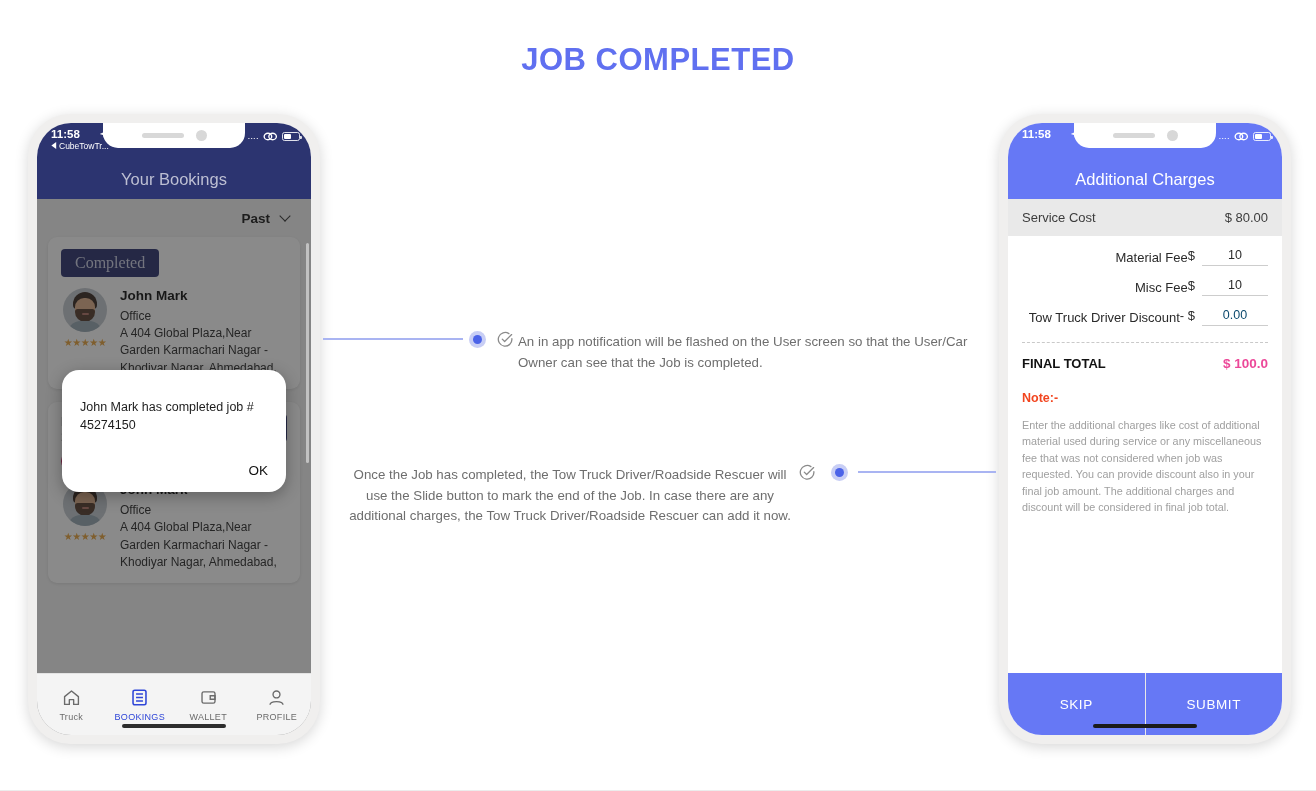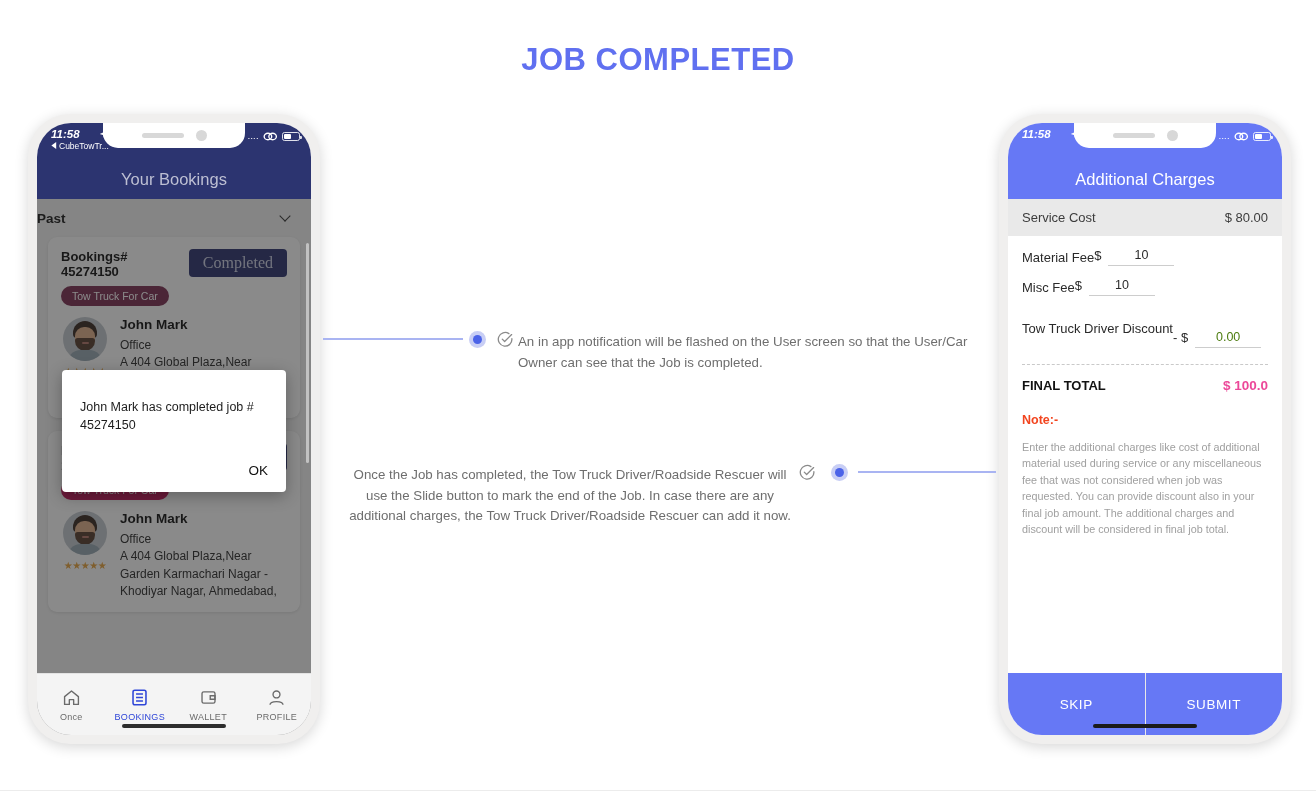--- a/index.html
+++ b/index.html
@@ -47,21 +47,21 @@
   .notch .cam { width: 11px; height: 11px; border-radius: 50%; background: #d8d8d8; }
 
   
   .statusbar {
     position: absolute; top: 0; left: 0; width: 100%; height: 30px;
     display: flex; align-items: flex-start; justify-content: space-between;
     padding: 5px 11px 0 14px; z-index: 20;
     font-size: 11px; font-weight: bold; color: #fff;
   }
   .sb-left { display: flex; flex-direction: column; line-height: 1.15; }
-  .sb-time { display: flex; align-items: center; gap: 19px; font-size: 11.5px; font-style: italic; }
+  .sb-time { display: flex; align-items: center; gap: 19px; font-size: 11.5px; }
   .sb-back { display: flex; gap: 2px; font-size: 8.5px; font-weight: normal; margin-top: 1px; }
   .sb-right { display: flex; align-items: center; gap: 4px; padding-top: 3px; }
   .sb-dots { letter-spacing: .6px; font-size: 8px; opacity: .85; }
   .sb-batt {
     width: 18px; height: 9px; border: 1.2px solid rgba(255,255,255,.85);
     border-radius: 2.5px; position: relative; padding: 1px;
   }
   .sb-batt::after {
     content:""; position:absolute; right:-3px; top:2.5px;
     width:1.6px; height:3px; background: rgba(255,255,255,.85); border-radius:0 1px 1px 0;
@@ -77,21 +77,21 @@
   }
 
   
   #phone-left .appbar { background: #2c3470; }
   #phone-left .appbar .title { color: #bdbfd3; font-size: 16.5px; font-weight: 500; }
   .screen-left-body {
     position: absolute; top: 76px; left: 0; right: 0; bottom: 0;
     background: #f4f4f4;
   }
   .filter-row {
-    height: 38px; display: flex; align-items: center; justify-content: space-between;
+    height: 38px; display: flex; align-items: center; justify-content: flex-end;
     padding-right: 22px; gap: 11px;
     font-size: 13.5px; font-weight: bold; color: #1b1b1b;
   }
   .chev { width: 8px; height: 8px; border-right: 1.8px solid #333; border-bottom: 1.8px solid #333;
           transform: rotate(45deg); margin-top: -4px; }
 
   .card {
     background: #fff; border-radius: 9px; margin: 0 11px 13px 11px;
     padding: 12px 13px 12px 13px;
     box-shadow: 0 1px 3px rgba(0,0,0,.10);
@@ -132,21 +132,21 @@
 
   
   .dim-overlay {
     position: absolute; top: 76px; left: 0; right: 0; bottom: 0;
     background: rgba(30,30,30,.52); z-index: 40;
   }
   .modal {
     position: absolute; z-index: 50;
     left: 50%; transform: translateX(-50%);
     top: 247px;
-    width: 224px; background: #fff; border-radius: 4px;
+    width: 224px; background: #fff; border-radius: 17px;
     padding: 28px 18px 14px 18px;
     box-shadow: 0 4px 16px rgba(0,0,0,.3);
     min-height: 122px; display: flex; flex-direction: column;
   }
   .modal-text { font-size: 12.5px; color: #1d1d1d; line-height: 1.45; }
   .modal-actions { margin-top: auto; display: flex; justify-content: flex-end; padding-top: 16px; }
   .modal-ok { font-size: 13.5px; color: #111; font-weight: 500; cursor: pointer; }
 
   
   .scroll-hint {
@@ -176,32 +176,32 @@
     position: absolute; top: 76px; left: 0; right: 0; bottom: 0;
     background: #fff; display: flex; flex-direction: column;
   }
   .svc-row {
     background: #e9e9e9; padding: 11px 14px;
     display: flex; align-items: center; justify-content: space-between;
     font-size: 13px; color: #3c3c3c;
   }
   .fee-list { padding: 2px 14px 0 14px; }
   .fee-row {
-    display: flex; align-items: center; justify-content: flex-start;
+    display: flex; align-items: center; justify-content: flex-end;
     padding: 10px 0 2px 0;
     font-size: 13px; color: #2a2a2a;
   }
   .fee-right { display: flex; align-items: flex-end; gap: 7px; }
   .fee-cur { font-size: 13px; color: #2a2a2a; padding-bottom: 3px; }
   .fee-input {
     width: 66px; border: none; border-bottom: 1px solid #cdcdcd;
     text-align: center; font-size: 12.5px; color: #2a2a2a; padding-bottom: 3px;
     font-family: "Liberation Sans", sans-serif; background: transparent; outline: none;
   }
-  .fee-input.placeholder-style { color: #4d7c0f; margin-top: 22px; }
+  .fee-input.placeholder-style { color: #0c4a6e; }
   .dashed-sep { border-top: 1.5px dashed #c9c9c9; margin: 14px 0 0 0; }
   .total-row {
     display: flex; align-items: center; justify-content: space-between;
     padding: 13px 0 4px 0;
   }
   .total-label { font-size: 13px; font-weight: bold; color: #121212; }
   .total-val { font-size: 13.5px; font-weight: bold; color: #ec4899; }
   .note-wrap { padding: 16px 14px 0 14px; }
   .note-title { color: #f2451f; font-size: 12.5px; font-weight: 700; }
   .note-body { margin-top: 12px; font-size: 10.8px; color: #a0a0a0; line-height: 1.52; }
@@ -274,24 +274,20 @@
       </div>
 
       <div class="screen-left-body">
         <div class="filter-row">
           <span>Past</span>
           <span class="chev"></span>
         </div>
 
         <div class="card">
           <div class="card-top">
-            <div>
-              <div class="booking-no">Bookings# 45274150</div>
-              <div class="badge-tow muted">Tow Truck For Car</div>
-            </div>
             <div class="badge-completed">Completed</div>
           </div>
           <div class="person">
             <div class="avatar-col">
               <div class="avatar">
                 <span class="hair"></span>
                   <span class="face"></span>
                   <span class="beard"></span>
                 <span class="mouth"></span>
                   <span class="body"></span>
@@ -343,21 +339,21 @@
         </div>
       </div>
 
       <div class="bottom-nav">
         <div class="nav-item">
           <span class="nav-ico">
             <svg width="19" height="19" viewBox="0 0 22 22">
                 <path d="M3 10 L11 3.5 L19 10 L19 19 L13.5 19 L13.5 13.5 L8.5 13.5 L8.5 19 L3 19 Z" fill="none" stroke="#6b6b6b" stroke-width="1.6" stroke-linejoin="round"></path>
               </svg>
           </span>
-          <span class="nav-label">Once</span>
+          <span class="nav-label">Truck</span>
         </div>
         <div class="nav-item active">
           <span class="nav-ico">
             <svg width="19" height="19" viewBox="0 0 22 22">
                 <rect x="3.5" y="2.5" width="15" height="17" rx="2" fill="none" stroke="#2f46d8" stroke-width="1.8"></rect>
                 <line x1="7" y1="7" x2="15" y2="7" stroke="#2f46d8" stroke-width="1.8"></line>
                 <line x1="7" y1="11" x2="15" y2="11" stroke="#2f46d8" stroke-width="1.8"></line>
                 <line x1="7" y1="15" x2="15" y2="15" stroke="#2f46d8" stroke-width="1.8"></line>
               </svg>
           </span>

